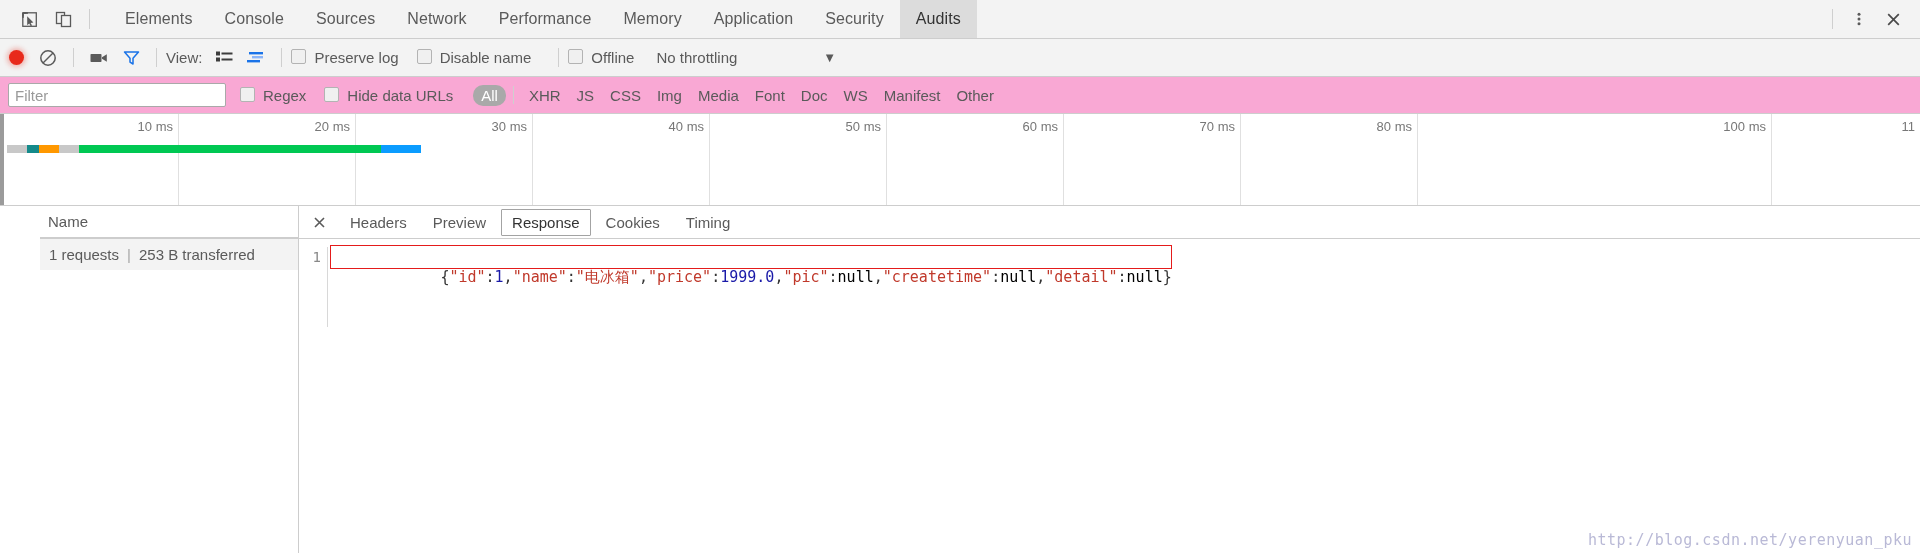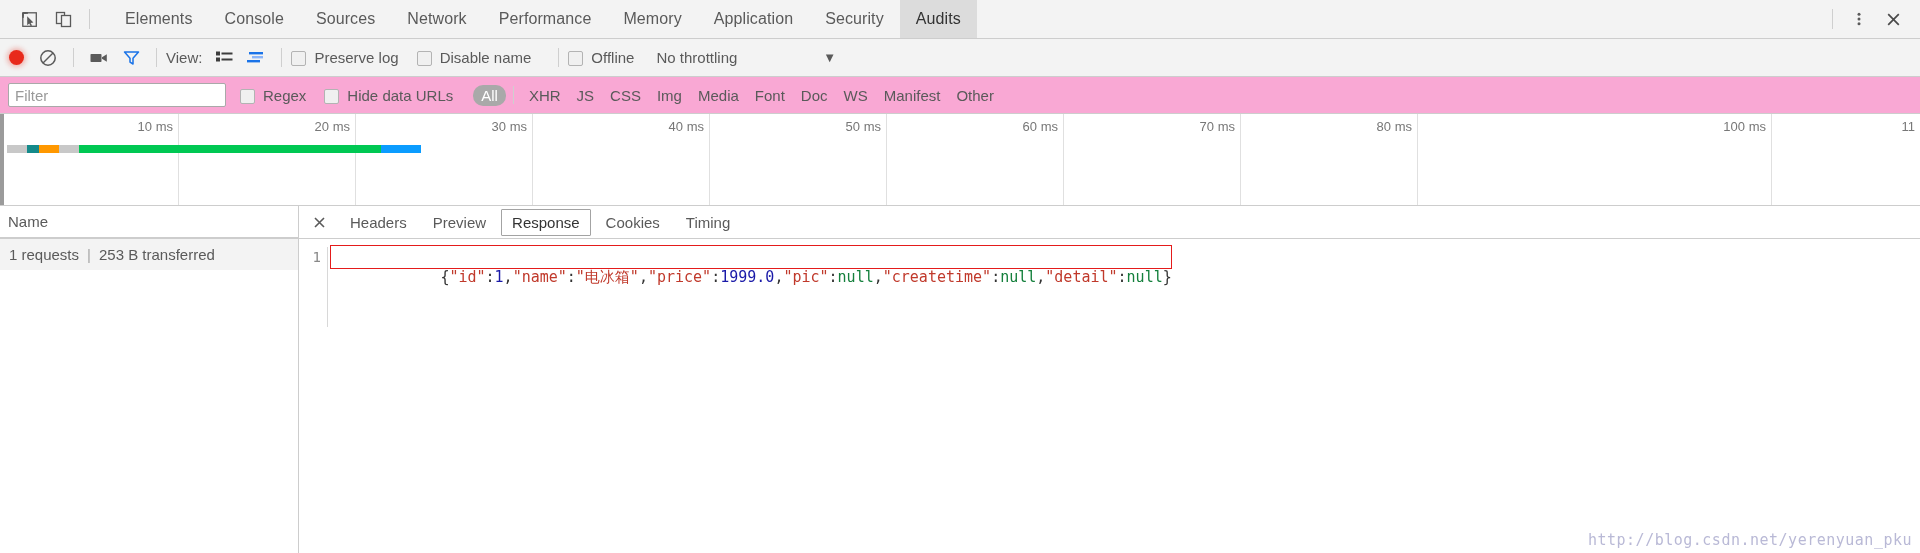--- a/index.html
+++ b/index.html
@@ -100,21 +100,21 @@
     margin: 0 9px;
   }
   .record-dot {
     width: 15px; height: 15px;
     border-radius: 50%;
     background: #e8291b;
     box-shadow: 0 0 5px 2px rgba(232,41,27,0.33);
   }
   .nb-label { color: #5a5a5a; margin-right: 6px; font-size: 15px; }
   .chk-wrap {
-    display: flex; align-items: flex-end; cursor: pointer;
+    display: flex; align-items: flex-start; cursor: pointer;
     margin-right: 4px;
   }
   .chk {
     width: 15px; height: 15px;
     border: 1px solid #b3b3b3;
     background: #f0f0f0;
     border-radius: 2px;
     margin-right: 8px;
     flex: none;
   }
@@ -219,20 +219,21 @@
 
   
   .reqlist {
     width: 299px;
     min-width: 299px;
     display: flex;
     flex-direction: column;
     border-right: 1px solid #cdcdcd;
     background: #fff;
     position: relative;
+    padding-left: 40px;
   }
   .reqlist-header {
     height: 32px;
     min-height: 32px;
     display: flex;
     align-items: center;
     padding-left: 8px;
     font-size: 15px;
     color: #5a5a5a;
     border-bottom: 1px solid #cdcdcd;
@@ -350,21 +351,21 @@
   }
   .redbox {
     position: absolute;
     border: 1px solid #e41b1b;
     pointer-events: none;
   }
   .tok-punct { color: #333; }
   .tok-key { color: #c0392b; }
   .tok-str { color: #c0392b; }
   .tok-num { color: #1a1aa8; }
-  .tok-null { color: #15803d; }
+  .tok-null { color: #000000; }
 
   .watermark {
     position: absolute;
     right: 8px;
     bottom: 4px;
     font-family: "DejaVu Sans Mono", monospace;
     font-size: 15px;
     color: #b9b9d6;
     letter-spacing: 0.5px;
     white-space: nowrap;

